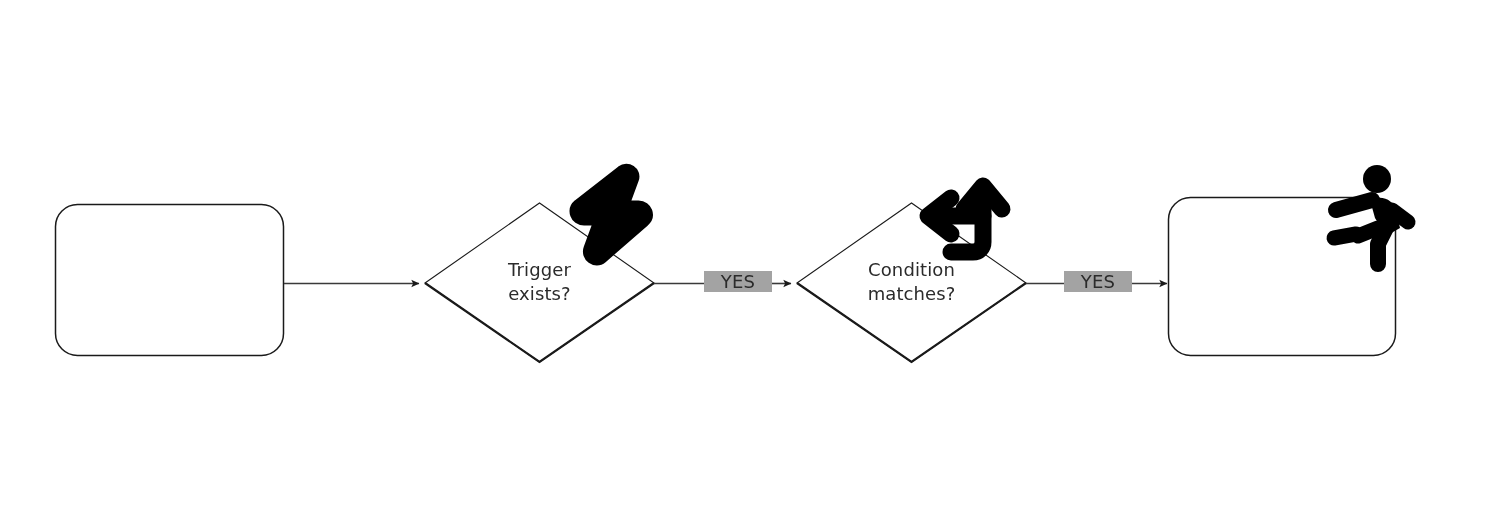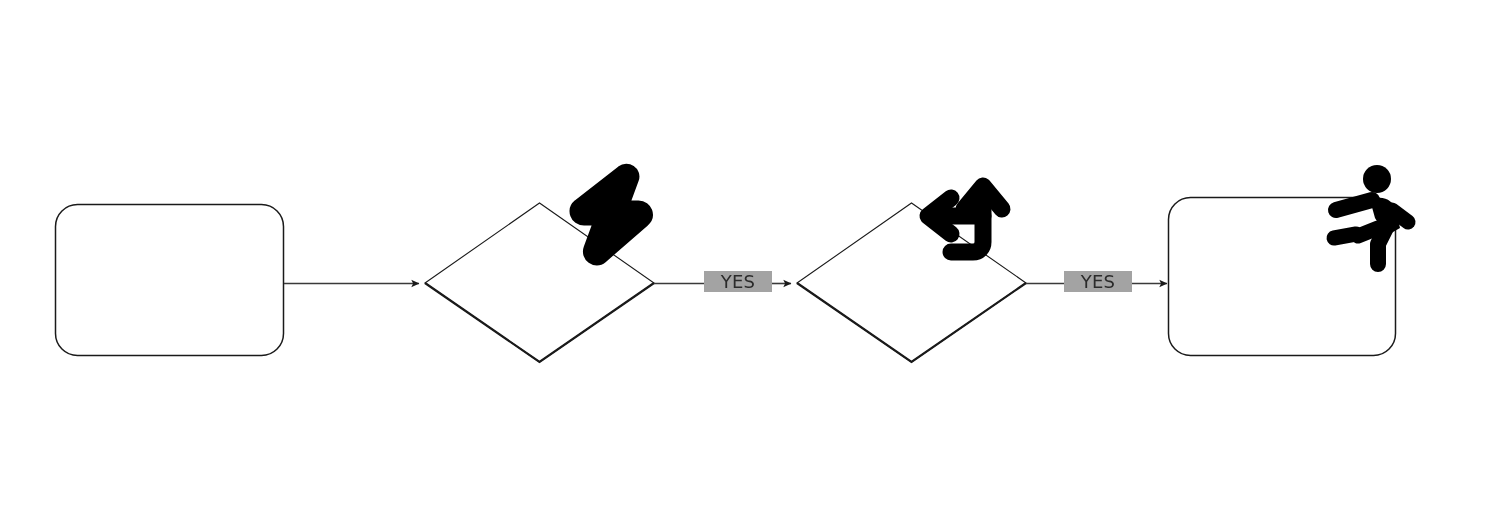--- a/index.html
+++ b/index.html
@@ -116,20 +116,24 @@
 
       <path d="M 68 58 L 58 78 L 58 98" stroke="#000000" stroke-width="16" stroke-linecap="round" stroke-linejoin="round" fill="none"></path>
 
       <path d="M 58 62 L 38 70" stroke="#000000" stroke-width="15" stroke-linecap="round" fill="none"></path>
 
       <path d="M 36 68 L 14 72" stroke="#000000" stroke-width="15" stroke-linecap="round" fill="none"></path>
     </g>
   </svg>
 
 
+  <div class="node-label" style="left:425px; top:258px; width:229px;">Trigger
+exists?</div>
 
+  <div class="node-label" style="left:797px; top:258px; width:229px;">Condition
+matches?</div>
 
 
   <div class="edge-label" style="left:704px; top:271px; width:60px;">YES</div>
 
   <div class="edge-label" style="left:1064px; top:271px; width:60px;">YES</div>
 
 </div>
 
 </body></html>

